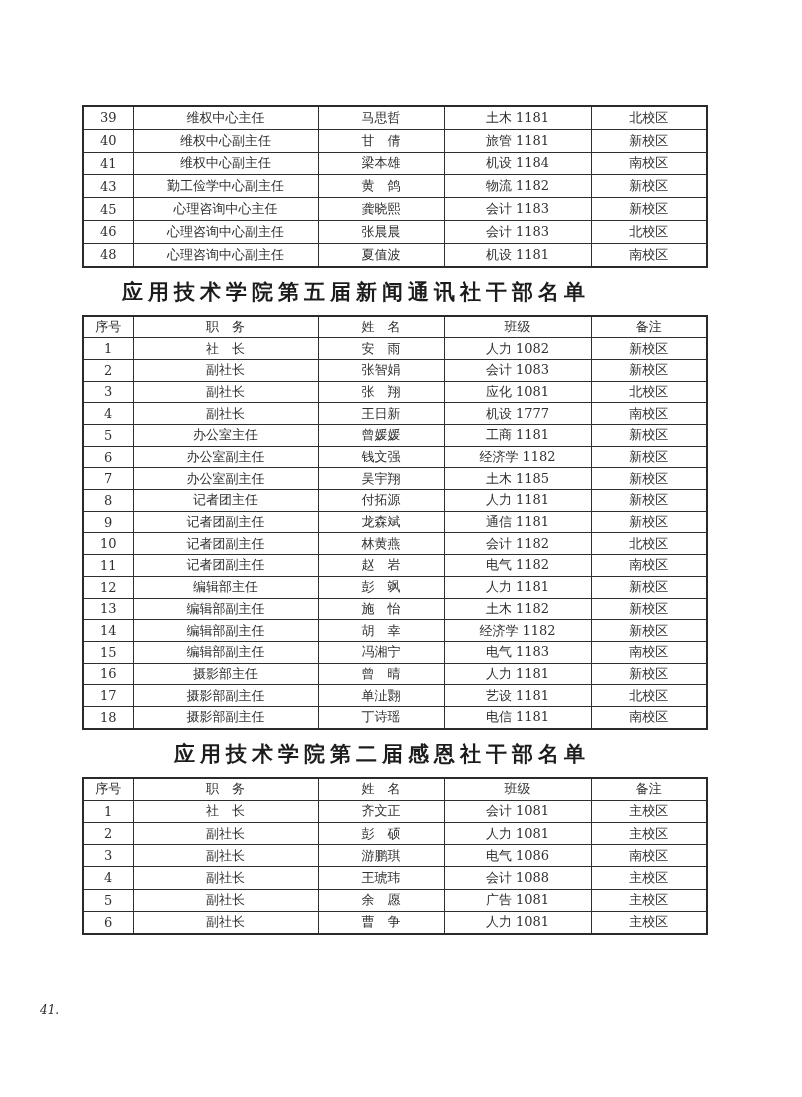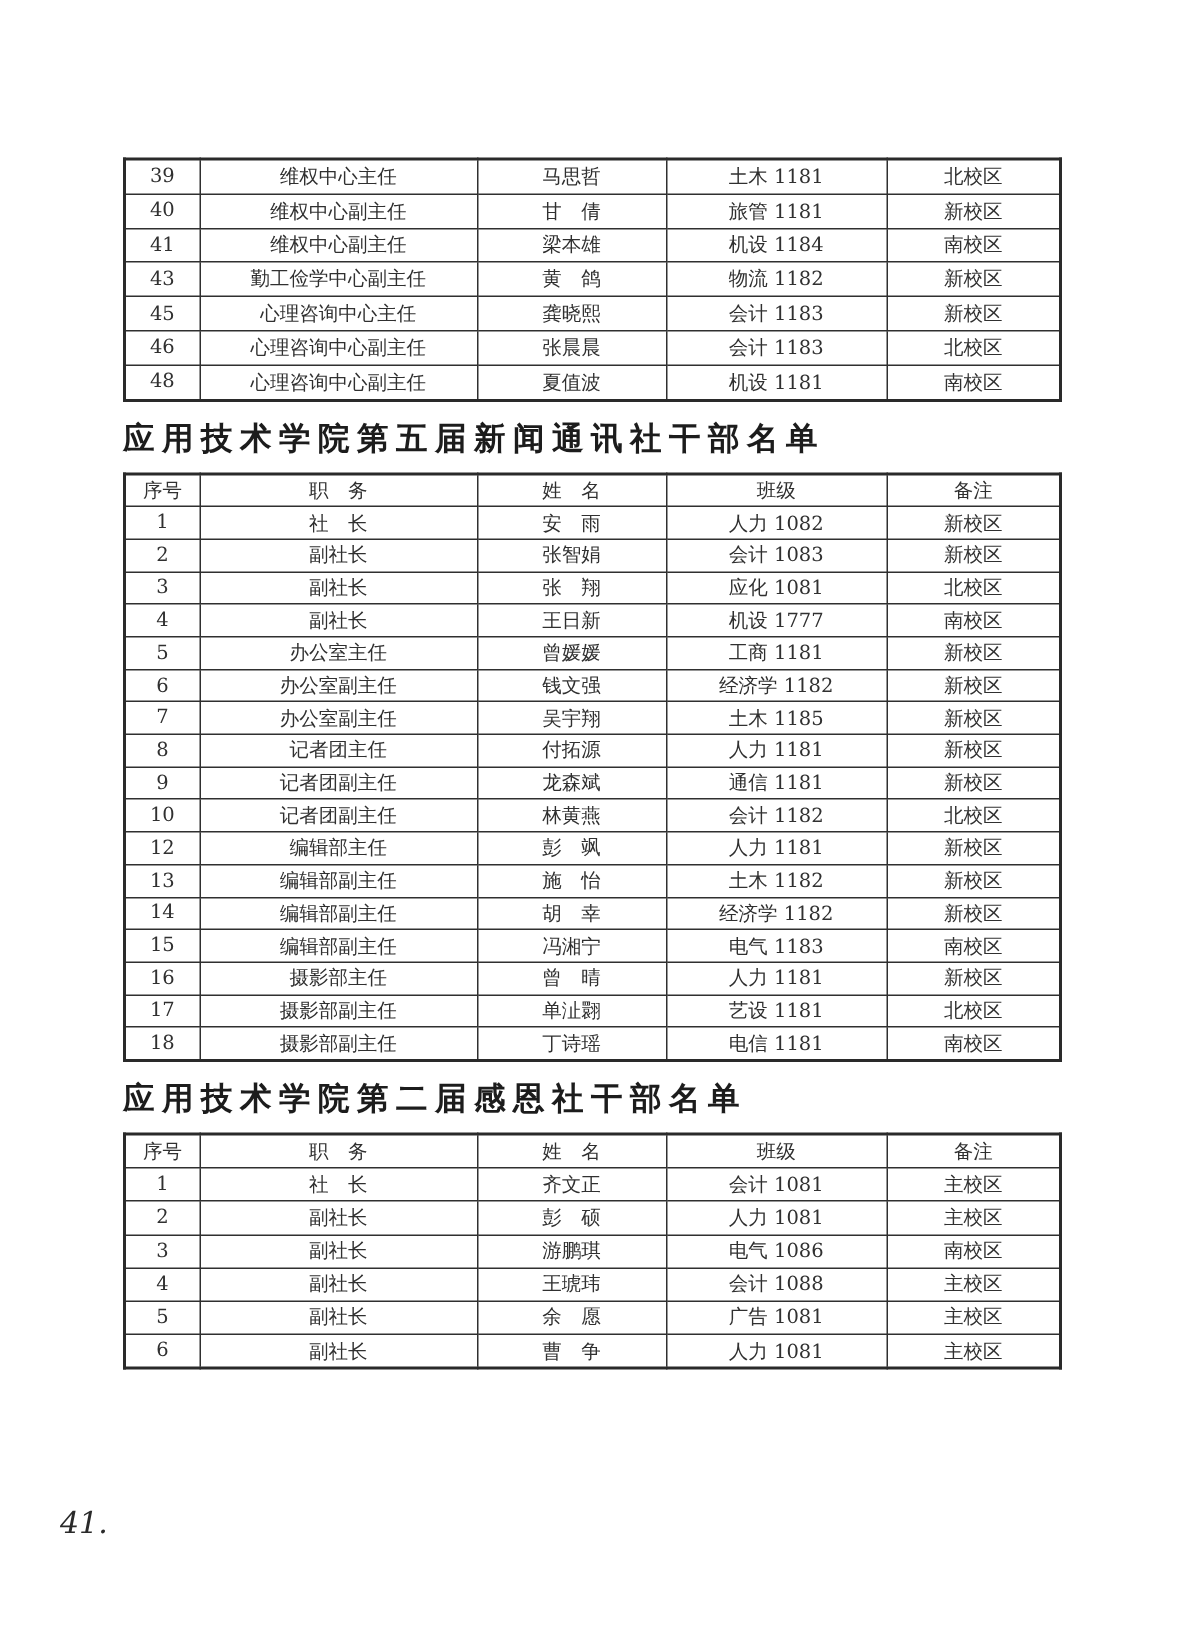--- a/index.html
+++ b/index.html
@@ -40,34 +40,34 @@
   }
   table.t1 td { height: 21.8px; }
   table.t2 th, table.t2 td { height: 20.7px; }
   table.t3 th, table.t3 td { height: 21.2px; }
   col.c-num   { width: 50px; }
   col.c-post  { width: 185px; }
   col.c-name  { width: 126px; }
   col.c-class { width: 147px; }
   col.c-note  { width: 116px; }
   .section-title {
-    text-align: left;
+    text-align: right;
     font-size: 21px;
     font-weight: bold;
     letter-spacing: 5px;
     color: #1c1c1c;
     margin: 0;
     padding: 10px 0 9px 0;
     font-family: "DejaVu Serif", "Liberation Serif", serif;
   }
   .page-number {
     position: absolute;
     left: 40px;
     top: 1003px;
-    font-size: 20px;
+    font-size: 12px;
     font-style: italic;
     color: #2a2a2a;
     font-family: "DejaVu Serif", serif;
   }
 </style>
 </head>
 <body>
 
 <div class="doc-content">
 
@@ -216,20 +216,27 @@
           <td>新校区</td>
         </tr>
         <tr>
           <td>10</td>
           <td>记者团副主任</td>
           <td>林黄燕</td>
           <td>会计 1182</td>
           <td>北校区</td>
         </tr>
         <tr>
+          <td>11</td>
+          <td>记者团副主任</td>
+          <td>赵　岩</td>
+          <td>电气 1182</td>
+          <td>南校区</td>
+        </tr>
+        <tr>
           <td>12</td>
           <td>编辑部主任</td>
           <td>彭　飒</td>
           <td>人力 1181</td>
           <td>新校区</td>
         </tr>
         <tr>
           <td>13</td>
           <td>编辑部副主任</td>
           <td>施　怡</td>

